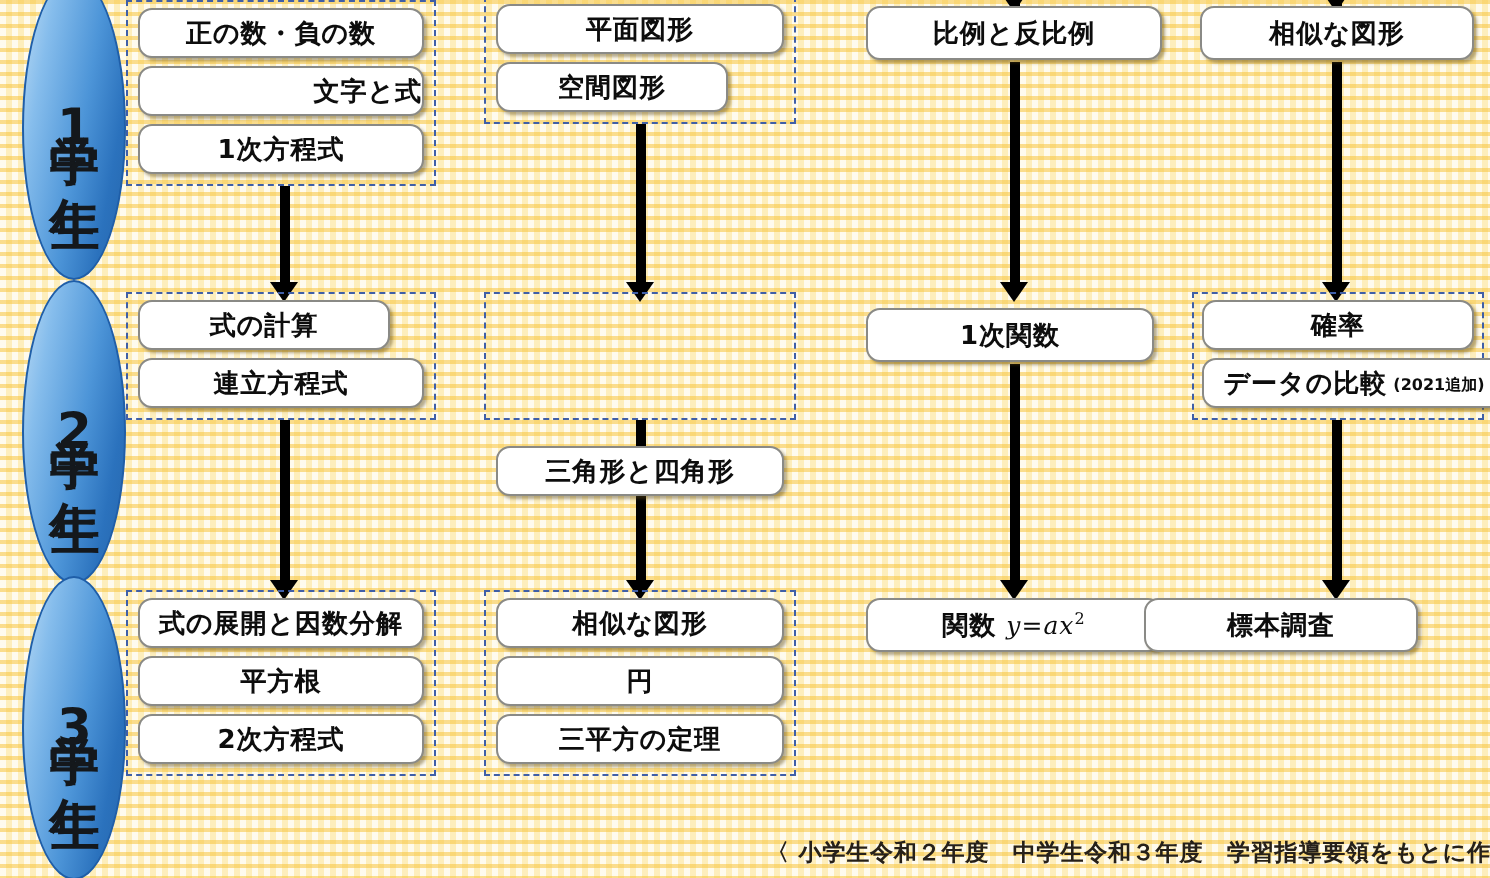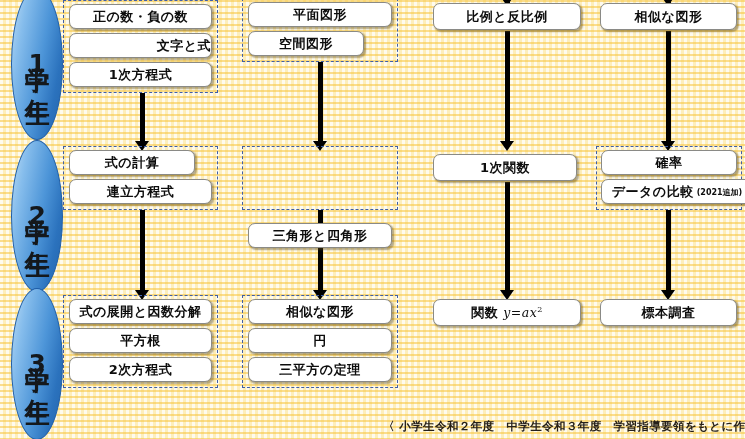--- a/index.html
+++ b/index.html
@@ -243,19 +243,19 @@
 
   <div class="group-frame" style="left:596px; top:146px; width:146px; height:64px;"></div>
   <div class="topic-box" style="left:601px; top:150px; width:136px; height:25px;">
       <span>確率</span>
     </div>
   <div class="topic-box" style="left:601px; top:179px; width:152px; height:25px;">
     <span>データの比較</span>
     <span class="sub">(2021追加)</span>
   </div>
 
-  <div class="topic-box" style="left:600px; top:299px; width:137px; height:27px;">
+  <div class="topic-box" style="left:572px; top:299px; width:137px; height:27px;">
       <span>標本調査</span>
     </div>
 
   <div class="footer-note">〈 小学生令和２年度　中学生令和３年度　学習指導要領をもとに作成 〉</div>
 
 </div>
 
 </body></html>

